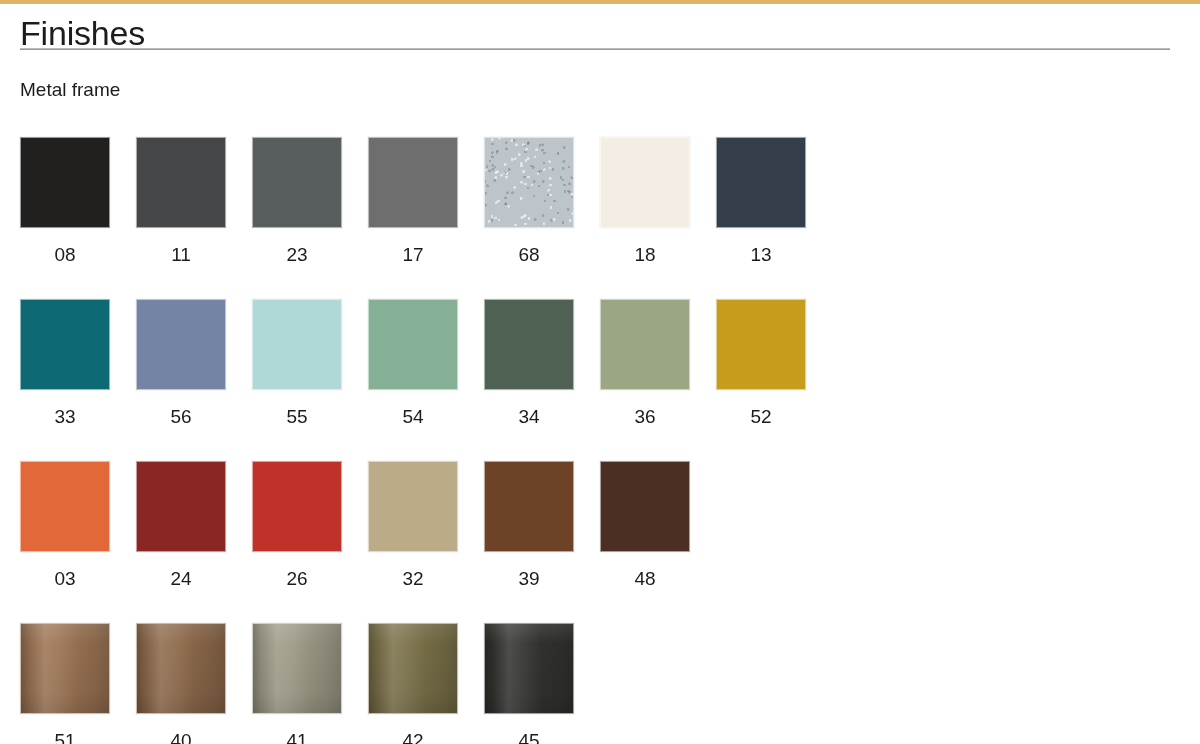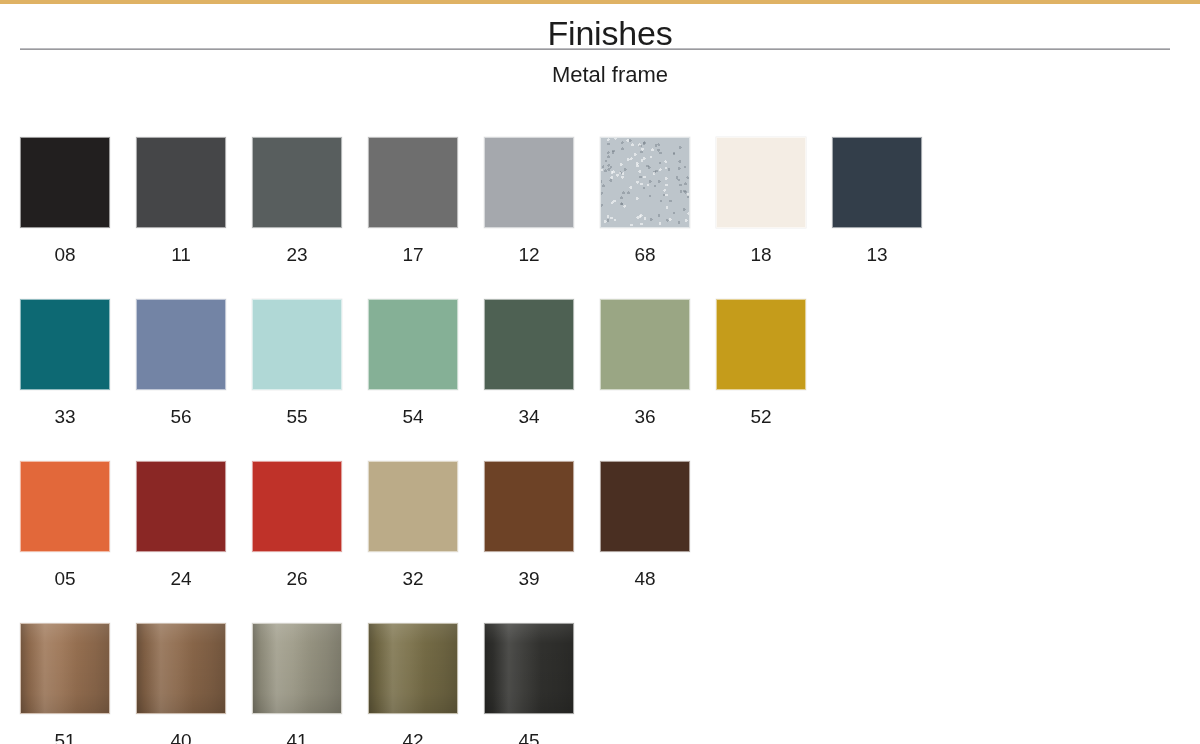--- a/index.html
+++ b/index.html
@@ -27,21 +27,20 @@
   }
 
   
   #page {
     position: absolute;
     top: 4px;
     left: 0;
     width: 1200px;
     height: 740px;
     padding: 0 0 0 20px;
-    text-align: center;
   }
 
   
   #page-title {
     font-size: 34px;
     font-weight: 400;
     color: #1c1c1c;
     letter-spacing: -0.2px;
     line-height: 1;
     margin: 0;
@@ -51,26 +50,26 @@
   #title-rule {
     width: 1150px;
     height: 2px;
     background: #9a9a9e;
     margin-top: 2px;
     border-top: 1px solid #bcbcc0;
   }
 
   
   #section-title {
-    font-size: 22px;
+    font-size: 19px;
     font-weight: 400;
     color: #1c1c1c;
     line-height: 1;
     margin: 0;
-    padding-top: 14px;
+    padding-top: 30px;
     height: 36px;
   }
 
   
   #swatch-grid {
     position: absolute;
     top: 137px;
     left: 20px;
     width: 1160px;
   }
@@ -144,26 +143,20 @@
         </div>
         <div class="swatch-label">23</div>
       </div>
       <div class="swatch-cell">
         <div class="swatch-chip" style="background: rgb(110, 110, 110);">
           <div class="tex"></div>
         </div>
         <div class="swatch-label">17</div>
       </div>
       <div class="swatch-cell">
-        <div class="swatch-chip" style="background: rgb(165, 168, 173);">
-          <div class="tex"></div>
-        </div>
-        <div class="swatch-label">12</div>
-      </div>
-      <div class="swatch-cell">
         <div class="swatch-chip" style="background: rgb(189, 197, 203);">
           <div class="tex" style="background-image: radial-gradient(1.4px at 49% 56.1%, rgba(105, 115, 125, 0.4) 0px, rgba(105, 115, 125, 0.4) 100%, rgba(0, 0, 0, 0) 100%), radial-gradient(1.4px at 24.4% 44.3%, rgba(255, 255, 255, 0.55) 0px, rgba(255, 255, 255, 0.55) 100%, rgba(0, 0, 0, 0) 100%), radial-gradient(1.4px at 7.9% 87.9%, rgba(255, 255, 255, 0.55) 0px, rgba(255, 255, 255, 0.55) 100%, rgba(0, 0, 0, 0) 100%), radial-gradient(1.4px at 41.1% 28.4%, rgba(255, 255, 255, 0.55) 0px, rgba(255, 255, 255, 0.55) 100%, rgba(0, 0, 0, 0) 100%), radial-gradient(1.4px at 65.7% 7.7%, rgba(105, 115, 125, 0.4) 0px, rgba(105, 115, 125, 0.4) 100%, rgba(0, 0, 0, 0) 100%), radial-gradient(1.4px at 23.5% 67.2%, rgba(105, 115, 125, 0.4) 0px, rgba(105, 115, 125, 0.4) 100%, rgba(0, 0, 0, 0) 100%), radial-gradient(1.4px at 56% 48.7%, rgba(105, 115, 125, 0.4) 0px, rgba(105, 115, 125, 0.4) 100%, rgba(0, 0, 0, 0) 100%), radial-gradient(1.4px at 5% 93.9%, rgba(255, 255, 255, 0.55) 0px, rgba(255, 255, 255, 0.55) 100%, rgba(0, 0, 0, 0) 100%), radial-gradient(1.4px at 12.1% 44.4%, rgba(255, 255, 255, 0.55) 0px, rgba(255, 255, 255, 0.55) 100%, rgba(0, 0, 0, 0) 100%), radial-gradient(1.4px at 18.9% 41.9%, rgba(255, 255, 255, 0.55) 0px, rgba(255, 255, 255, 0.55) 100%, rgba(0, 0, 0, 0) 100%), radial-gradient(1.4px at 67.2% 28.1%, rgba(105, 115, 125, 0.4) 0px, rgba(105, 115, 125, 0.4) 100%, rgba(0, 0, 0, 0) 100%), radial-gradient(1.4px at 98.6% 44.6%, rgba(105, 115, 125, 0.4) 0px, rgba(105, 115, 125, 0.4) 100%, rgba(0, 0, 0, 0) 100%), radial-gradient(1.4px at 54.7% 33%, rgba(105, 115, 125, 0.4) 0px, rgba(105, 115, 125, 0.4) 100%, rgba(0, 0, 0, 0) 100%), radial-gradient(1.4px at 77.3% 35.2%, rgba(105, 115, 125, 0.4) 0px, rgba(105, 115, 125, 0.4) 100%, rgba(0, 0, 0, 0) 100%), radial-gradient(1.4px at 8% 92.6%, rgba(105, 115, 125, 0.4) 0px, rgba(105, 115, 125, 0.4) 100%, rgba(0, 0, 0, 0) 100%), radial-gradient(1.4px at 88.4% 47.1%, rgba(105, 115, 125, 0.4) 0px, rgba(105, 115, 125, 0.4) 100%, rgba(0, 0, 0, 0) 100%), radial-gradient(1.4px at 60.3% 40.2%, rgba(255, 255, 255, 0.55) 0px, rgba(255, 255, 255, 0.55) 100%, rgba(0, 0, 0, 0) 100%), radial-gradient(1.4px at 65.3% 13.6%, rgba(105, 115, 125, 0.4) 0px, rgba(105, 115, 125, 0.4) 100%, rgba(0, 0, 0, 0) 100%), radial-gradient(1.4px at 45% 9%, rgba(105, 115, 125, 0.4) 0px, rgba(105, 115, 125, 0.4) 100%, rgba(0, 0, 0, 0) 100%), radial-gradient(1.4px at 41.2% 68.1%, rgba(255, 255, 255, 0.55) 0px, rgba(255, 255, 255, 0.55) 100%, rgba(0, 0, 0, 0) 100%), radial-gradient(1.4px at 95.5% 32.5%, rgba(105, 115, 125, 0.4) 0px, rgba(105, 115, 125, 0.4) 100%, rgba(0, 0, 0, 0) 100%), radial-gradient(1.4px at 49.6% 43.9%, rgba(255, 255, 255, 0.55) 0px, rgba(255, 255, 255, 0.55) 100%, rgba(0, 0, 0, 0) 100%), radial-gradient(1.4px at 45.1% 43.9%, rgba(105, 115, 125, 0.4) 0px, rgba(105, 115, 125, 0.4) 100%, rgba(0, 0, 0, 0) 100%), radial-gradient(1.4px at 23.7% 74.3%, rgba(105, 115, 125, 0.4) 0px, rgba(105, 115, 125, 0.4) 100%, rgba(0, 0, 0, 0) 100%), radial-gradient(1.4px at 27% 76.7%, rgba(255, 255, 255, 0.55) 0px, rgba(255, 255, 255, 0.55) 100%, rgba(0, 0, 0, 0) 100%), radial-gradient(1.4px at 96.8% 92.7%, rgba(255, 255, 255, 0.55) 0px, rgba(255, 255, 255, 0.55) 100%, rgba(0, 0, 0, 0) 100%), radial-gradient(1.4px at 74.7% 64%, rgba(255, 255, 255, 0.55) 0px, rgba(255, 255, 255, 0.55) 100%, rgba(0, 0, 0, 0) 100%), radial-gradient(1.4px at 2.4% 32.4%, rgba(105, 115, 125, 0.4) 0px, rgba(105, 115, 125, 0.4) 100%, rgba(0, 0, 0, 0) 100%), radial-gradient(1.4px at 21.5% 39.4%, rgba(255, 255, 255, 0.55) 0px, rgba(255, 255, 255, 0.55) 100%, rgba(0, 0, 0, 0) 100%), radial-gradient(1.4px at 73.7% 26.7%, rgba(255, 255, 255, 0.55) 0px, rgba(255, 255, 255, 0.55) 100%, rgba(0, 0, 0, 0) 100%), radial-gradient(1.4px at 0.7% 36%, rgba(255, 255, 255, 0.55) 0px, rgba(255, 255, 255, 0.55) 100%, rgba(0, 0, 0, 0) 100%), radial-gradient(1.4px at 44.1% 8.9%, rgba(255, 255, 255, 0.55) 0px, rgba(255, 255, 255, 0.55) 100%, rgba(0, 0, 0, 0) 100%), radial-gradient(1.4px at 45.6% 87.2%, rgba(255, 255, 255, 0.55) 0px, rgba(255, 255, 255, 0.55) 100%, rgba(0, 0, 0, 0) 100%), radial-gradient(1.4px at 46.9% 12.5%, rgba(255, 255, 255, 0.55) 0px, rgba(255, 255, 255, 0.55) 100%, rgba(0, 0, 0, 0) 100%), radial-gradient(1.4px at 89.6% 26.4%, rgba(105, 115, 125, 0.4) 0px, rgba(105, 115, 125, 0.4) 100%, rgba(0, 0, 0, 0) 100%), radial-gradient(1.4px at 15.4% 70.7%, rgba(255, 255, 255, 0.55) 0px, rgba(255, 255, 255, 0.55) 100%, rgba(0, 0, 0, 0) 100%), radial-gradient(1.4px at 66% 87%, rgba(105, 115, 125, 0.4) 0px, rgba(105, 115, 125, 0.4) 100%, rgba(0, 0, 0, 0) 100%), radial-gradient(1.4px at 83.1% 16.9%, rgba(105, 115, 125, 0.4) 0px, rgba(105, 115, 125, 0.4) 100%, rgba(0, 0, 0, 0) 100%), radial-gradient(1.4px at 8.2% 2.1%, rgba(255, 255, 255, 0.55) 0px, rgba(255, 255, 255, 0.55) 100%, rgba(0, 0, 0, 0) 100%), radial-gradient(1.4px at 83.1% 84.3%, rgba(105, 115, 125, 0.4) 0px, rgba(105, 115, 125, 0.4) 100%, rgba(0, 0, 0, 0) 100%), radial-gradient(1.4px at 49.4% 5.2%, rgba(105, 115, 125, 0.4) 0px, rgba(105, 115, 125, 0.4) 100%, rgba(0, 0, 0, 0) 100%), radial-gradient(1.4px at 48.8% 6.4%, rgba(105, 115, 125, 0.4) 0px, rgba(105, 115, 125, 0.4) 100%, rgba(0, 0, 0, 0) 100%), radial-gradient(1.4px at 23% 29.6%, rgba(255, 255, 255, 0.55) 0px, rgba(255, 255, 255, 0.55) 100%, rgba(0, 0, 0, 0) 100%), radial-gradient(1.4px at 13.7% 16.5%, rgba(105, 115, 125, 0.4) 0px, rgba(105, 115, 125, 0.4) 100%, rgba(0, 0, 0, 0) 100%), radial-gradient(1.4px at 62.4% 8.6%, rgba(105, 115, 125, 0.4) 0px, rgba(105, 115, 125, 0.4) 100%, rgba(0, 0, 0, 0) 100%), radial-gradient(1.4px at 10.9% 47.8%, rgba(105, 115, 125, 0.4) 0px, rgba(105, 115, 125, 0.4) 100%, rgba(0, 0, 0, 0) 100%), radial-gradient(1.4px at 0.8% 75.6%, rgba(105, 115, 125, 0.4) 0px, rgba(105, 115, 125, 0.4) 100%, rgba(0, 0, 0, 0) 100%), radial-gradient(1.4px at 73.9% 33.8%, rgba(255, 255, 255, 0.55) 0px, rgba(255, 255, 255, 0.55) 100%, rgba(0, 0, 0, 0) 100%), radial-gradient(1.4px at 71.7% 63.9%, rgba(105, 115, 125, 0.4) 0px, rgba(105, 115, 125, 0.4) 100%, rgba(0, 0, 0, 0) 100%), radial-gradient(1.4px at 35.9% 7.7%, rgba(255, 255, 255, 0.55) 0px, rgba(255, 255, 255, 0.55) 100%, rgba(0, 0, 0, 0) 100%), radial-gradient(1.4px at 8.3% 6.8%, rgba(105, 115, 125, 0.4) 0px, rgba(105, 115, 125, 0.4) 100%, rgba(0, 0, 0, 0) 100%), radial-gradient(1.4px at 30.4% 3%, rgba(255, 255, 255, 0.55) 0px, rgba(255, 255, 255, 0.55) 100%, rgba(0, 0, 0, 0) 100%), radial-gradient(1.4px at 44% 37.7%, rgba(255, 255, 255, 0.55) 0px, rgba(255, 255, 255, 0.55) 100%, rgba(0, 0, 0, 0) 100%), radial-gradient(1.4px at 90.6% 52.8%, rgba(105, 115, 125, 0.4) 0px, rgba(105, 115, 125, 0.4) 100%, rgba(0, 0, 0, 0) 100%), radial-gradient(1.4px at 12% 89.9%, rgba(255, 255, 255, 0.55) 0px, rgba(255, 255, 255, 0.55) 100%, rgba(0, 0, 0, 0) 100%), radial-gradient(1.4px at 49.9% 90.6%, rgba(255, 255, 255, 0.55) 0px, rgba(255, 255, 255, 0.55) 100%, rgba(0, 0, 0, 0) 100%), radial-gradient(1.4px at 45.8% 96.7%, rgba(255, 255, 255, 0.55) 0px, rgba(255, 255, 255, 0.55) 100%, rgba(0, 0, 0, 0) 100%), radial-gradient(1.4px at 41.6% 49.8%, rgba(255, 255, 255, 0.55) 0px, rgba(255, 255, 255, 0.55) 100%, rgba(0, 0, 0, 0) 100%), radial-gradient(1.4px at 78.7% 91.5%, rgba(255, 255, 255, 0.55) 0px, rgba(255, 255, 255, 0.55) 100%, rgba(0, 0, 0, 0) 100%), radial-gradient(1.4px at 99% 63.5%, rgba(255, 255, 255, 0.55) 0px, rgba(255, 255, 255, 0.55) 100%, rgba(0, 0, 0, 0) 100%), radial-gradient(1.4px at 44% 7.5%, rgba(255, 255, 255, 0.55) 0px, rgba(255, 255, 255, 0.55) 100%, rgba(0, 0, 0, 0) 100%), radial-gradient(1.4px at 55.5% 65.2%, rgba(105, 115, 125, 0.4) 0px, rgba(105, 115, 125, 0.4) 100%, rgba(0, 0, 0, 0) 100%), radial-gradient(1.4px at 75.1% 78.2%, rgba(255, 255, 255, 0.55) 0px, rgba(255, 255, 255, 0.55) 100%, rgba(0, 0, 0, 0) 100%), radial-gradient(1.4px at 44.4% 88.2%, rgba(255, 255, 255, 0.55) 0px, rgba(255, 255, 255, 0.55) 100%, rgba(0, 0, 0, 0) 100%), radial-gradient(1.4px at 5.2% 36.9%, rgba(105, 115, 125, 0.4) 0px, rgba(105, 115, 125, 0.4) 100%, rgba(0, 0, 0, 0) 100%), radial-gradient(1.4px at 99% 65.9%, rgba(105, 115, 125, 0.4) 0px, rgba(105, 115, 125, 0.4) 100%, rgba(0, 0, 0, 0) 100%), radial-gradient(1.4px at 67.7% 16.9%, rgba(105, 115, 125, 0.4) 0px, rgba(105, 115, 125, 0.4) 100%, rgba(0, 0, 0, 0) 100%), radial-gradient(1.4px at 52.8% 31.5%, rgba(105, 115, 125, 0.4) 0px, rgba(105, 115, 125, 0.4) 100%, rgba(0, 0, 0, 0) 100%), radial-gradient(1.4px at 95.9% 51.4%, rgba(105, 115, 125, 0.4) 0px, rgba(105, 115, 125, 0.4) 100%, rgba(0, 0, 0, 0) 100%), radial-gradient(1.4px at 38.9% 18.4%, rgba(255, 255, 255, 0.55) 0px, rgba(255, 255, 255, 0.55) 100%, rgba(0, 0, 0, 0) 100%), radial-gradient(1.4px at 23.3% 74%, rgba(105, 115, 125, 0.4) 0px, rgba(105, 115, 125, 0.4) 100%, rgba(0, 0, 0, 0) 100%), radial-gradient(1.4px at 90.8% 59.9%, rgba(105, 115, 125, 0.4) 0px, rgba(105, 115, 125, 0.4) 100%, rgba(0, 0, 0, 0) 100%), radial-gradient(1.4px at 83% 17.8%, rgba(105, 115, 125, 0.4) 0px, rgba(105, 115, 125, 0.4) 100%, rgba(0, 0, 0, 0) 100%), radial-gradient(1.4px at 41.7% 89.4%, rgba(255, 255, 255, 0.55) 0px, rgba(255, 255, 255, 0.55) 100%, rgba(0, 0, 0, 0) 100%), radial-gradient(1.4px at 8.5% 16.3%, rgba(105, 115, 125, 0.4) 0px, rgba(105, 115, 125, 0.4) 100%, rgba(0, 0, 0, 0) 100%), radial-gradient(1.4px at 25.1% 40.2%, rgba(255, 255, 255, 0.55) 0px, rgba(255, 255, 255, 0.55) 100%, rgba(0, 0, 0, 0) 100%), radial-gradient(1.4px at 33.1% 2.8%, rgba(105, 115, 125, 0.4) 0px, rgba(105, 115, 125, 0.4) 100%, rgba(0, 0, 0, 0) 100%), radial-gradient(1.4px at 74.2% 45.6%, rgba(255, 255, 255, 0.55) 0px, rgba(255, 255, 255, 0.55) 100%, rgba(0, 0, 0, 0) 100%), radial-gradient(1.4px at 90% 10.5%, rgba(105, 115, 125, 0.4) 0px, rgba(105, 115, 125, 0.4) 100%, rgba(0, 0, 0, 0) 100%), radial-gradient(1.4px at 22.3% 39%, rgba(105, 115, 125, 0.4) 0px, rgba(105, 115, 125, 0.4) 100%, rgba(0, 0, 0, 0) 100%), radial-gradient(1.4px at 12.7% 72.8%, rgba(255, 255, 255, 0.55) 0px, rgba(255, 255, 255, 0.55) 100%, rgba(0, 0, 0, 0) 100%), radial-gradient(1.4px at 2.9% 53.7%, rgba(105, 115, 125, 0.4) 0px, rgba(105, 115, 125, 0.4) 100%, rgba(0, 0, 0, 0) 100%), radial-gradient(1.4px at 34.5% 23.2%, rgba(255, 255, 255, 0.55) 0px, rgba(255, 255, 255, 0.55) 100%, rgba(0, 0, 0, 0) 100%), radial-gradient(1.4px at 49.2% 23%, rgba(255, 255, 255, 0.55) 0px, rgba(255, 255, 255, 0.55) 100%, rgba(0, 0, 0, 0) 100%), radial-gradient(1.4px at 88.7% 94.8%, rgba(105, 115, 125, 0.4) 0px, rgba(105, 115, 125, 0.4) 100%, rgba(0, 0, 0, 0) 100%), radial-gradient(1.4px at 94.6% 80.3%, rgba(105, 115, 125, 0.4) 0px, rgba(105, 115, 125, 0.4) 100%, rgba(0, 0, 0, 0) 100%), radial-gradient(1.4px at 8.6% 21.1%, rgba(105, 115, 125, 0.4) 0px, rgba(105, 115, 125, 0.4) 100%, rgba(0, 0, 0, 0) 100%), radial-gradient(1.4px at 72.4% 58.8%, rgba(255, 255, 255, 0.55) 0px, rgba(255, 255, 255, 0.55) 100%, rgba(0, 0, 0, 0) 100%), radial-gradient(1.4px at 27.6% 35.3%, rgba(105, 115, 125, 0.4) 0px, rgba(105, 115, 125, 0.4) 100%, rgba(0, 0, 0, 0) 100%), radial-gradient(1.4px at 15.9% 92%, rgba(255, 255, 255, 0.55) 0px, rgba(255, 255, 255, 0.55) 100%, rgba(0, 0, 0, 0) 100%), radial-gradient(1.4px at 79% 70.8%, rgba(105, 115, 125, 0.4) 0px, rgba(105, 115, 125, 0.4) 100%, rgba(0, 0, 0, 0) 100%), radial-gradient(1.4px at 58.5% 13.2%, rgba(255, 255, 255, 0.55) 0px, rgba(255, 255, 255, 0.55) 100%, rgba(0, 0, 0, 0) 100%), radial-gradient(1.4px at 96.2% 60.9%, rgba(105, 115, 125, 0.4) 0px, rgba(105, 115, 125, 0.4) 100%, rgba(0, 0, 0, 0) 100%), radial-gradient(1.4px at 33.6% 55.6%, rgba(255, 255, 255, 0.55) 0px, rgba(255, 255, 255, 0.55) 100%, rgba(0, 0, 0, 0) 100%), radial-gradient(1.4px at 12.4% 39%, rgba(255, 255, 255, 0.55) 0px, rgba(255, 255, 255, 0.55) 100%, rgba(0, 0, 0, 0) 100%), radial-gradient(1.4px at 74.3% 52.7%, rgba(255, 255, 255, 0.55) 0px, rgba(255, 255, 255, 0.55) 100%, rgba(0, 0, 0, 0) 100%), radial-gradient(1.4px at 61% 38.4%, rgba(105, 115, 125, 0.4) 0px, rgba(105, 115, 125, 0.4) 100%, rgba(0, 0, 0, 0) 100%), radial-gradient(1.4px at 14.2% 37.8%, rgba(255, 255, 255, 0.55) 0px, rgba(255, 255, 255, 0.55) 100%, rgba(0, 0, 0, 0) 100%), radial-gradient(1.4px at 75.4% 92.5%, rgba(105, 115, 125, 0.4) 0px, rgba(105, 115, 125, 0.4) 100%, rgba(0, 0, 0, 0) 100%), radial-gradient(1.4px at 86.4% 44.1%, rgba(105, 115, 125, 0.4) 0px, rgba(105, 115, 125, 0.4) 100%, rgba(0, 0, 0, 0) 100%), radial-gradient(1.4px at 88.8% 34.4%, rgba(105, 115, 125, 0.4) 0px, rgba(105, 115, 125, 0.4) 100%, rgba(0, 0, 0, 0) 100%), radial-gradient(1.4px at 24.4% 5.1%, rgba(105, 115, 125, 0.4) 0px, rgba(105, 115, 125, 0.4) 100%, rgba(0, 0, 0, 0) 100%), radial-gradient(1.4px at 34.7% 97.7%, rgba(255, 255, 255, 0.55) 0px, rgba(255, 255, 255, 0.55) 100%, rgba(0, 0, 0, 0) 100%), radial-gradient(1.4px at 61.4% 54%, rgba(105, 115, 125, 0.4) 0px, rgba(105, 115, 125, 0.4) 100%, rgba(0, 0, 0, 0) 100%), radial-gradient(1.4px at 46.3% 15.7%, rgba(105, 115, 125, 0.4) 0px, rgba(105, 115, 125, 0.4) 100%, rgba(0, 0, 0, 0) 100%), radial-gradient(1.4px at 30.9% 24.3%, rgba(255, 255, 255, 0.55) 0px, rgba(255, 255, 255, 0.55) 100%, rgba(0, 0, 0, 0) 100%), radial-gradient(1.4px at 56.9% 21.5%, rgba(255, 255, 255, 0.55) 0px, rgba(255, 255, 255, 0.55) 100%, rgba(0, 0, 0, 0) 100%), radial-gradient(1.4px at 66.1% 49.1%, rgba(105, 115, 125, 0.4) 0px, rgba(105, 115, 125, 0.4) 100%, rgba(0, 0, 0, 0) 100%), radial-gradient(1.4px at 0% 48.7%, rgba(105, 115, 125, 0.4) 0px, rgba(105, 115, 125, 0.4) 100%, rgba(0, 0, 0, 0) 100%), radial-gradient(1.4px at 0.4% 62%, rgba(105, 115, 125, 0.4) 0px, rgba(105, 115, 125, 0.4) 100%, rgba(0, 0, 0, 0) 100%), radial-gradient(1.4px at 8.8% 30.5%, rgba(105, 115, 125, 0.4) 0px, rgba(105, 115, 125, 0.4) 100%, rgba(0, 0, 0, 0) 100%), radial-gradient(1.4px at 67.1% 96.1%, rgba(255, 255, 255, 0.55) 0px, rgba(255, 255, 255, 0.55) 100%, rgba(0, 0, 0, 0) 100%), radial-gradient(1.4px at 16.7% 0.3%, rgba(255, 255, 255, 0.55) 0px, rgba(255, 255, 255, 0.55) 100%, rgba(0, 0, 0, 0) 100%), radial-gradient(1.4px at 99.5% 84.8%, rgba(255, 255, 255, 0.55) 0px, rgba(255, 255, 255, 0.55) 100%, rgba(0, 0, 0, 0) 100%), radial-gradient(1.4px at 57% 91.4%, rgba(105, 115, 125, 0.4) 0px, rgba(105, 115, 125, 0.4) 100%, rgba(0, 0, 0, 0) 100%), radial-gradient(1.4px at 31% 61.6%, rgba(105, 115, 125, 0.4) 0px, rgba(105, 115, 125, 0.4) 100%, rgba(0, 0, 0, 0) 100%), radial-gradient(1.4px at 63% 37.1%, rgba(105, 115, 125, 0.4) 0px, rgba(105, 115, 125, 0.4) 100%, rgba(0, 0, 0, 0) 100%), radial-gradient(1.4px at 94.9% 59.6%, rgba(105, 115, 125, 0.4) 0px, rgba(105, 115, 125, 0.4) 100%, rgba(0, 0, 0, 0) 100%), radial-gradient(1.4px at 68.2% 70.7%, rgba(105, 115, 125, 0.4) 0px, rgba(105, 115, 125, 0.4) 100%, rgba(0, 0, 0, 0) 100%), radial-gradient(1.4px at 24.5% 12.2%, rgba(105, 115, 125, 0.4) 0px, rgba(105, 115, 125, 0.4) 100%, rgba(0, 0, 0, 0) 100%), radial-gradient(1.4px at 5.7% 25.7%, rgba(105, 115, 125, 0.4) 0px, rgba(105, 115, 125, 0.4) 100%, rgba(0, 0, 0, 0) 100%), radial-gradient(1.4px at 53.3% 52.8%, rgba(255, 255, 255, 0.55) 0px, rgba(255, 255, 255, 0.55) 100%, rgba(0, 0, 0, 0) 100%), radial-gradient(1.4px at 8.9% 35.3%, rgba(105, 115, 125, 0.4) 0px, rgba(105, 115, 125, 0.4) 100%, rgba(0, 0, 0, 0) 100%), radial-gradient(1.4px at 14.4% 14.7%, rgba(105, 115, 125, 0.4) 0px, rgba(105, 115, 125, 0.4) 100%, rgba(0, 0, 0, 0) 100%), radial-gradient(1.4px at 11.3% 32.8%, rgba(105, 115, 125, 0.4) 0px, rgba(105, 115, 125, 0.4) 100%, rgba(0, 0, 0, 0) 100%), radial-gradient(1.4px at 41.3% 31.2%, rgba(255, 255, 255, 0.55) 0px, rgba(255, 255, 255, 0.55) 100%, rgba(0, 0, 0, 0) 100%), radial-gradient(1.4px at 46% 51.7%, rgba(255, 255, 255, 0.55) 0px, rgba(255, 255, 255, 0.55) 100%, rgba(0, 0, 0, 0) 100%), radial-gradient(1.4px at 67.2% 35.7%, rgba(255, 255, 255, 0.55) 0px, rgba(255, 255, 255, 0.55) 100%, rgba(0, 0, 0, 0) 100%), radial-gradient(1.4px at 46.5% 25.1%, rgba(255, 255, 255, 0.55) 0px, rgba(255, 255, 255, 0.55) 100%, rgba(0, 0, 0, 0) 100%), radial-gradient(1.4px at 25.5% 61.5%, rgba(105, 115, 125, 0.4) 0px, rgba(105, 115, 125, 0.4) 100%, rgba(0, 0, 0, 0) 100%);"></div>
         </div>
         <div class="swatch-label">68</div>
       </div>
       <div class="swatch-cell">
         <div class="swatch-chip" style="background: rgb(244, 237, 228);">
           <div class="tex"></div>
         </div>
         <div class="swatch-label">18</div>
@@ -217,21 +210,21 @@
           <div class="tex"></div>
         </div>
         <div class="swatch-label">52</div>
       </div>
     </div>
     <div class="swatch-row">
       <div class="swatch-cell">
         <div class="swatch-chip" style="background: rgb(226, 104, 58);">
           <div class="tex"></div>
         </div>
-        <div class="swatch-label">05</div>
+        <div class="swatch-label">03</div>
       </div>
       <div class="swatch-cell">
         <div class="swatch-chip" style="background: rgb(138, 39, 37);">
           <div class="tex"></div>
         </div>
         <div class="swatch-label">24</div>
       </div>
       <div class="swatch-cell">
         <div class="swatch-chip" style="background: rgb(191, 50, 41);">
           <div class="tex"></div>

